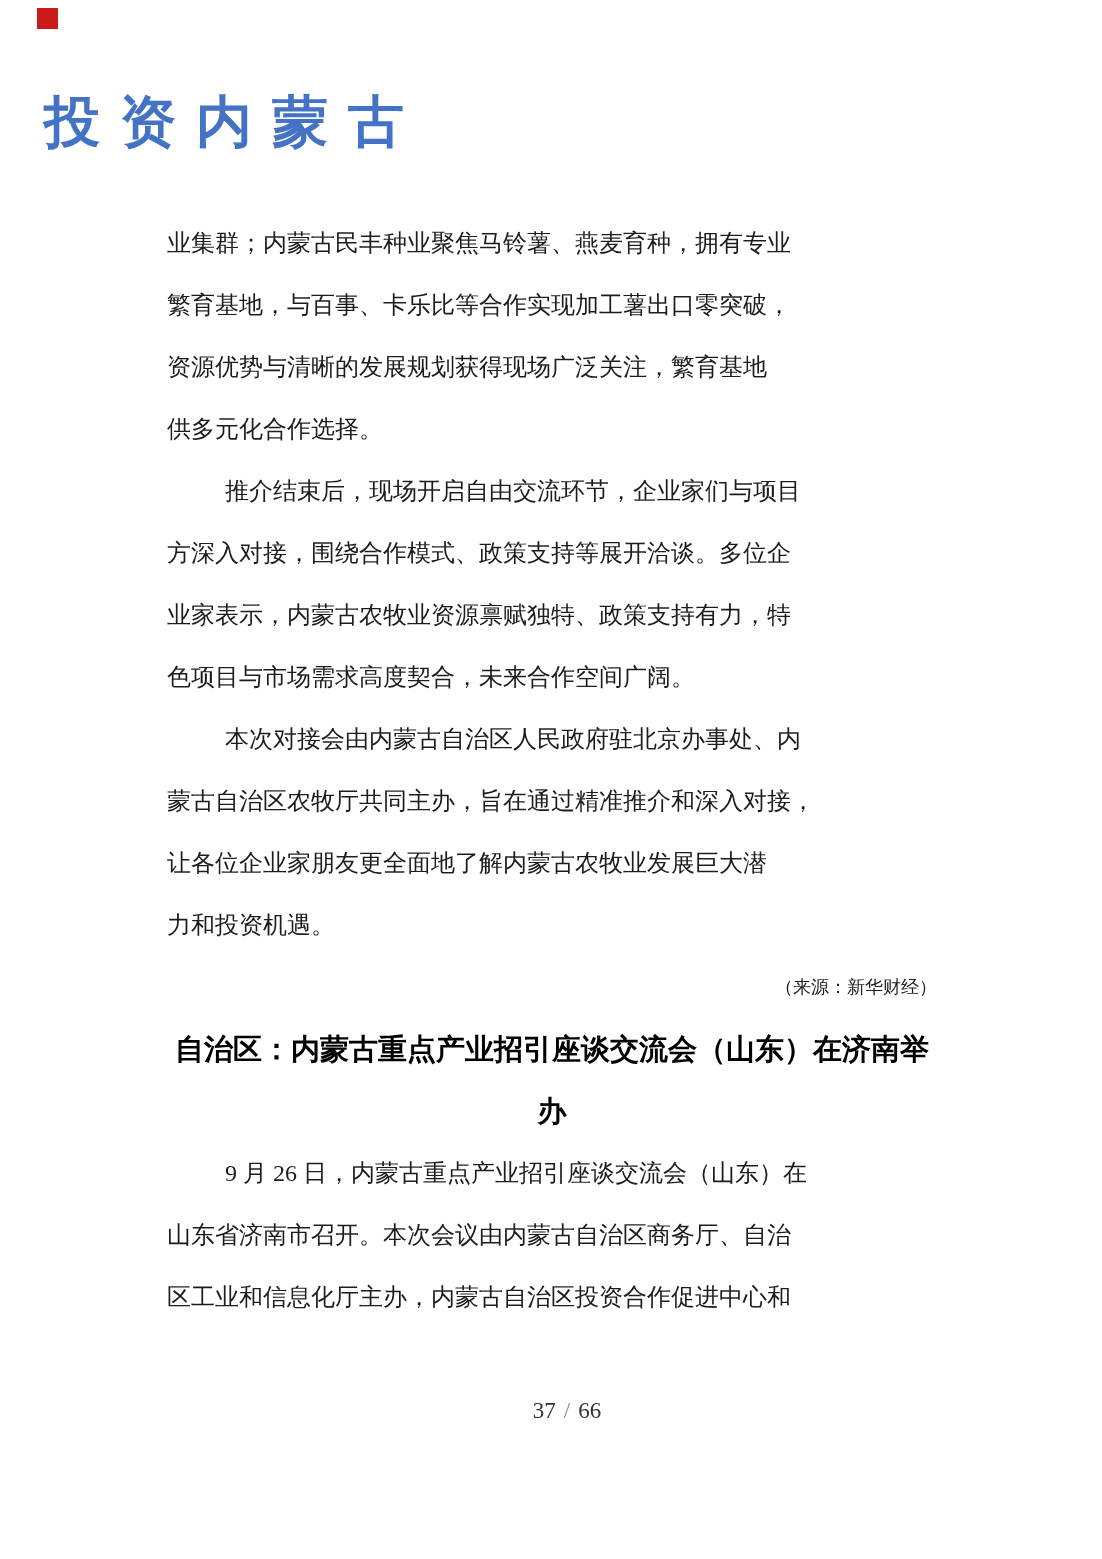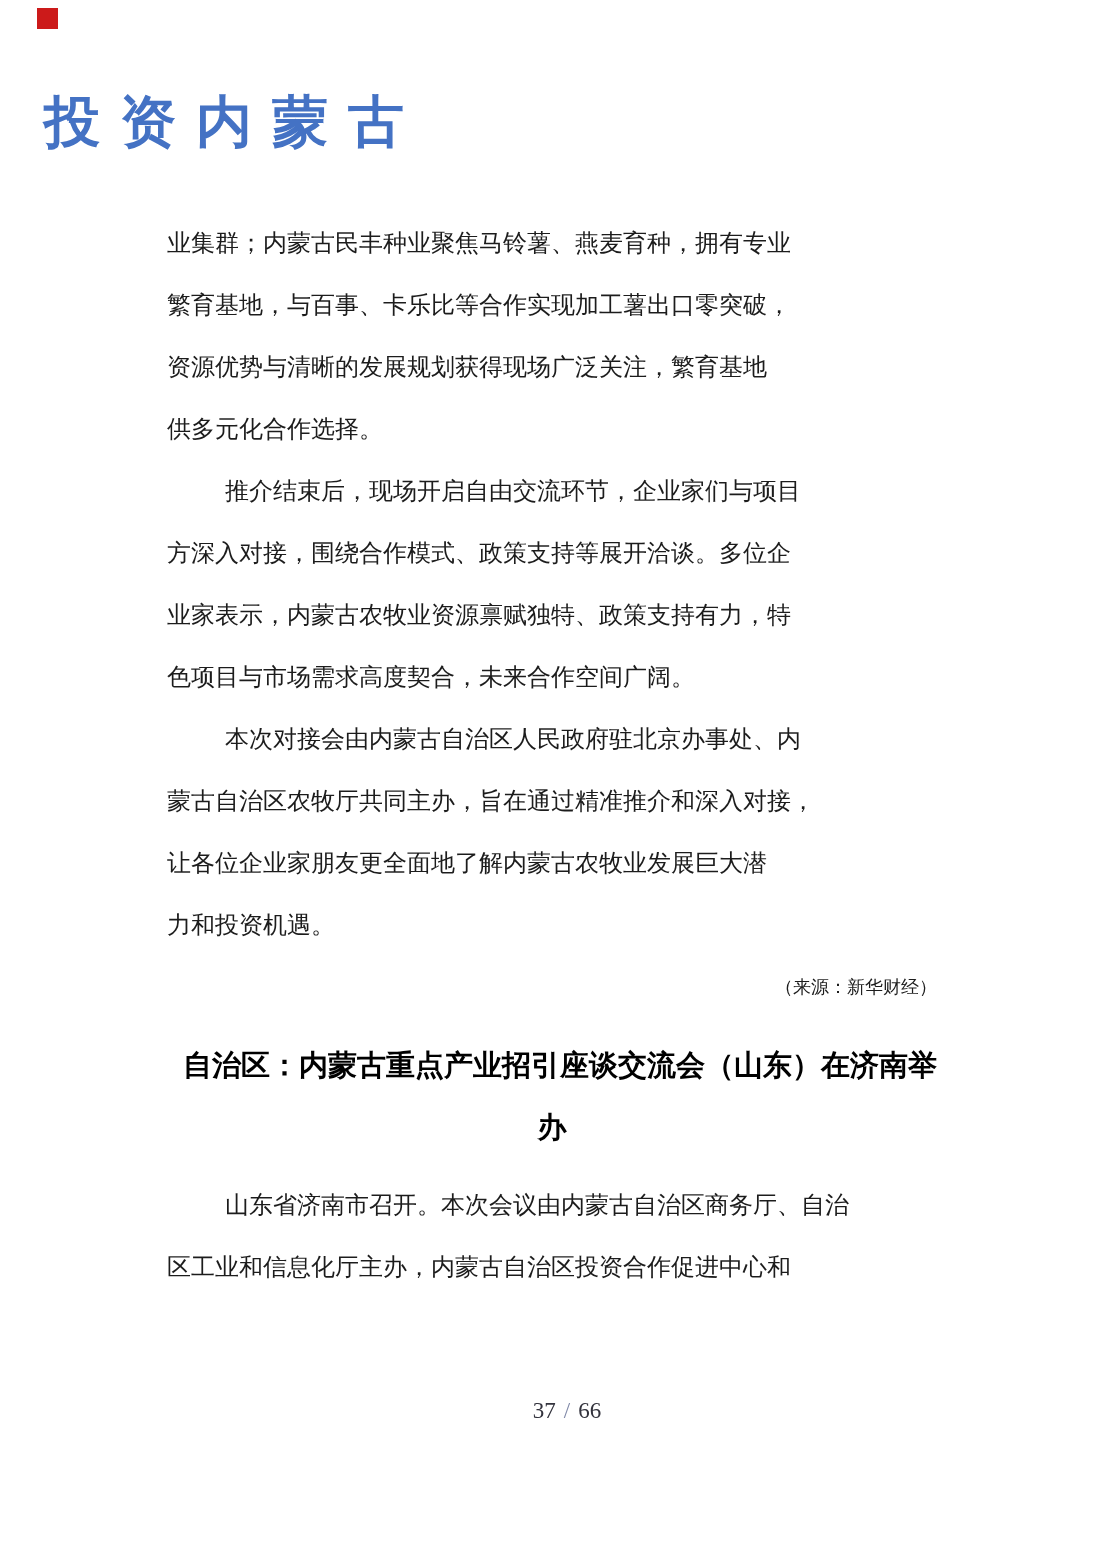--- a/index.html
+++ b/index.html
@@ -49,21 +49,21 @@
   .para.indent .tline:first-child {
     text-indent: 58px;
   }
   .source-line {
     font-size: 18px;
     line-height: 62px;
     color: #1c1c1c;
     text-align: right;
   }
   .section-heading {
-    margin: 16px;
+    margin: 0;
     font-weight: bold;
   }
   .section-heading .tline {
     font-family: "Liberation Sans", "DejaVu Sans", sans-serif;
     font-weight: bold;
     font-size: 29px;
     line-height: 62px;
     color: #000000;
     text-align: center;
     white-space: nowrap;
@@ -115,20 +115,21 @@
       </div>
 
     <div class="source-line">（来源：新华财经）</div>
 
     <h2 class="section-heading">
         <div class="tline">自治区：内蒙古重点产业招引座谈交流会（山东）在济南举</div>
         <div class="tline">办</div>
       </h2>
 
     <div class="para indent">
+        <div class="tline">9 月 26 日，内蒙古重点产业招引座谈交流会（山东）在</div>
         <div class="tline">山东省济南市召开。本次会议由内蒙古自治区商务厅、自治</div>
         <div class="tline">区工业和信息化厅主办，内蒙古自治区投资合作促进中心和</div>
       </div>
 
   </div>
 
   <div class="footer">
     <span>37</span><span class="slash" style="color: rgb(128, 137, 168);">/</span><span>66</span>
   </div>
 

